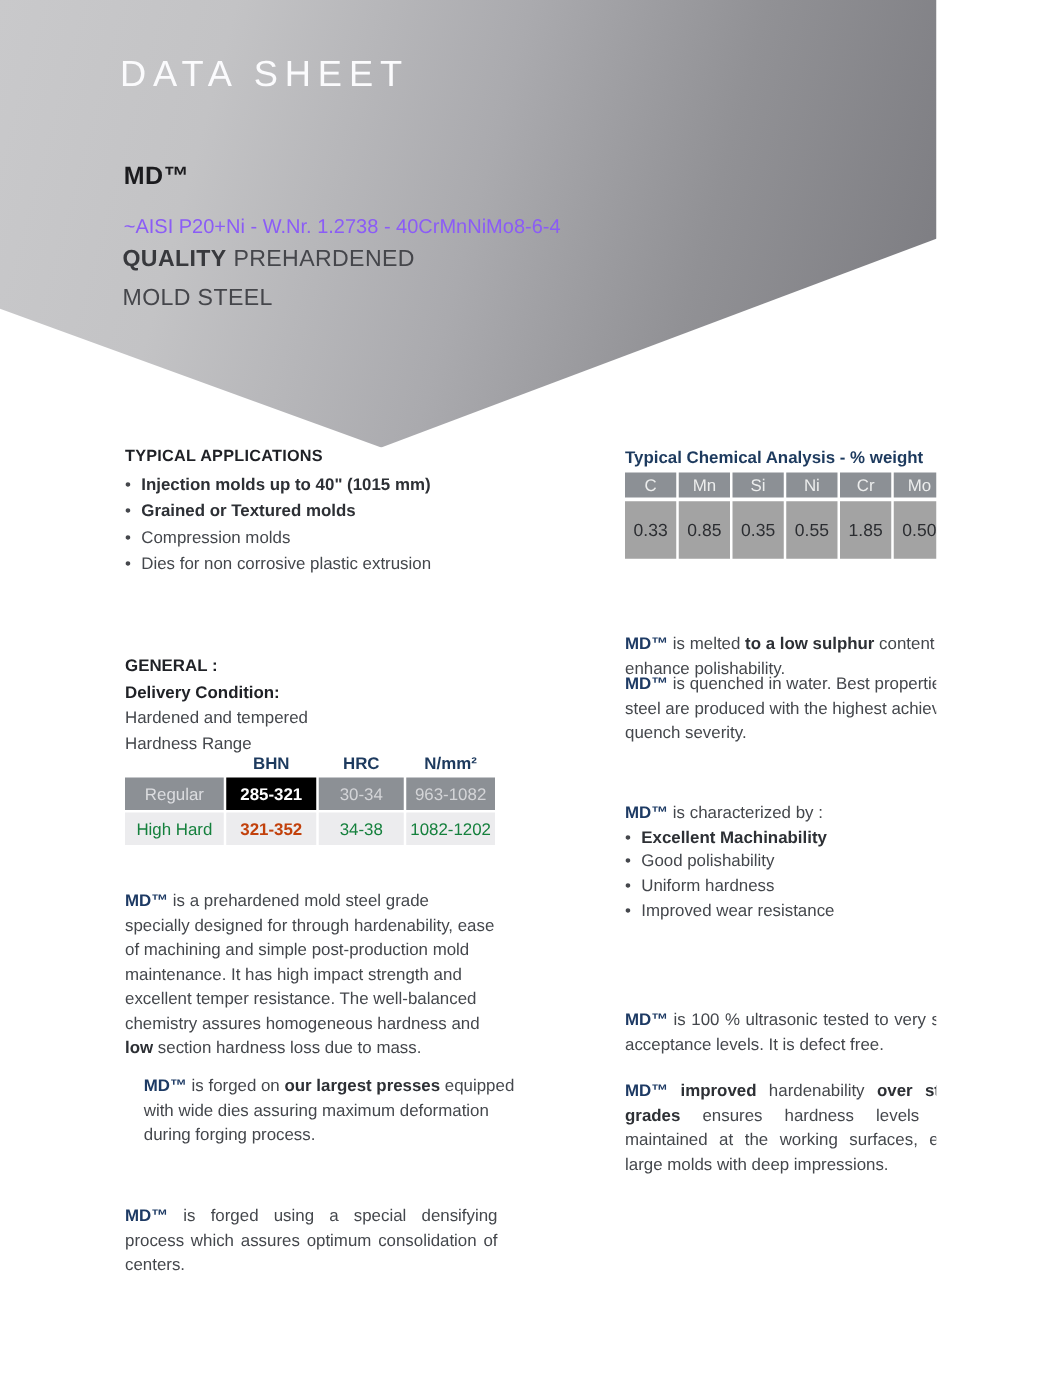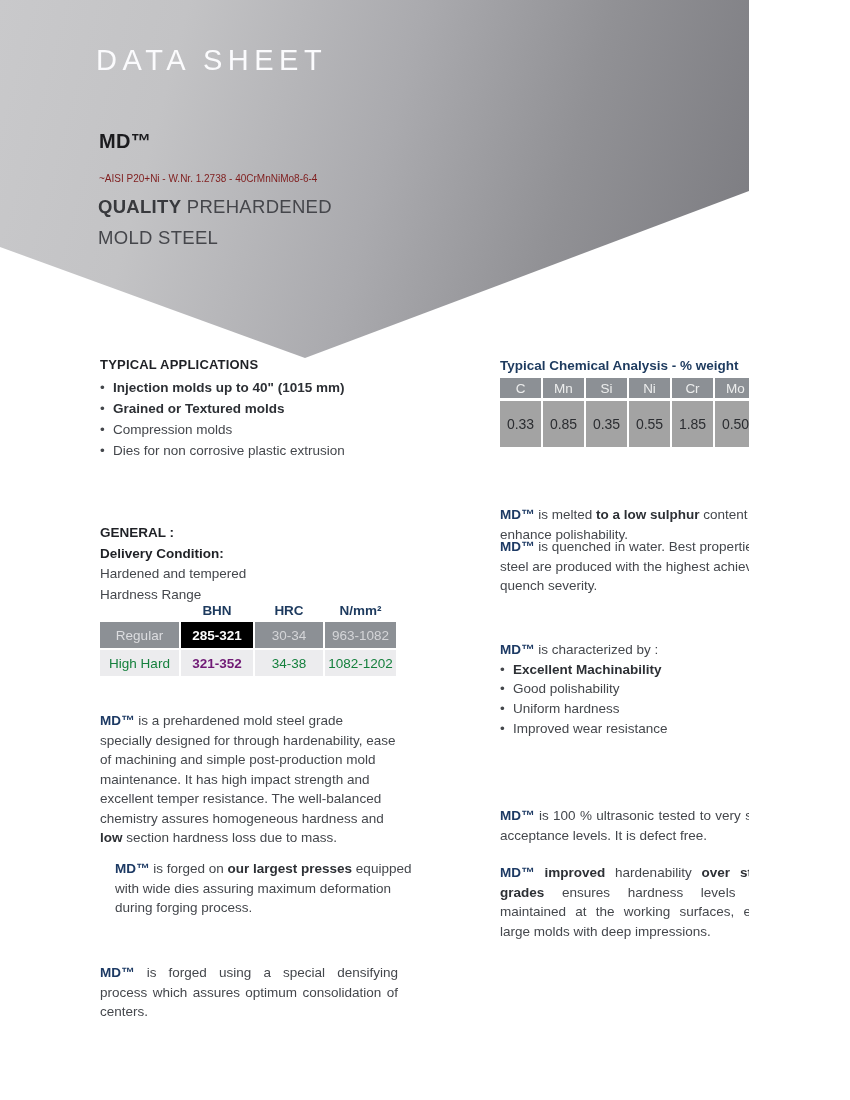--- a/index.html
+++ b/index.html
@@ -16,21 +16,21 @@
   .hero-title{
     position:absolute;left:96px;top:44px;
     font-size:29px;font-weight:300;letter-spacing:5.5px;color:#fbfbfd;
   }
   .product-name{
     position:absolute;left:99px;top:130px;
     font-size:20px;font-weight:700;color:#1b1b1e;letter-spacing:.4px;
   }
   .product-spec{
     position:absolute;left:99px;top:173px;
-    font-size:10px;color:#7f1d1d;
+    font-size:16px;color:#8b5cf6;
   }
   .product-quality{
     position:absolute;left:98px;top:192px;
     font-size:18.5px;line-height:30.5px;color:#45464b;letter-spacing:.3px;
   }
   
   .blk{position:absolute;font-size:13.5px;line-height:19.5px;color:#44474c;}
   .lcol{left:100px;width:298px;}
   .rcol{left:500px;width:297px;}
   .just{text-align:justify;}
@@ -68,21 +68,21 @@
     font-size:13.5px;font-weight:700;color:#1d3a5e;
   }
   .hc{
     height:26px;display:flex;align-items:center;justify-content:center;
     font-size:13.5px;
   }
   .c-dark{background:#8c9095;color:#d4d5d8;}
   .c-dark-label{background:#8c9095;color:#dcdde0;}
   .c-dark-strong{background:#000000;color:#fdfdfd;font-weight:700;}
   .c-light{background:#ececee;color:#15803d;}
-  .c-light-strong{background:#ececee;color:#701a75;font-weight:700;}
+  .c-light-strong{background:#ececee;color:#c2410c;font-weight:700;}
   .gen-b{font-weight:700;color:#1f2126;line-height:20.5px;font-size:13.5px;}
   .gen-n{line-height:20.5px;}
 </style>
 </head>
 <body>
 
 <div class="page">
 
   <div class="hero"></div>
   <div class="hero-title">DATA SHEET</div>

